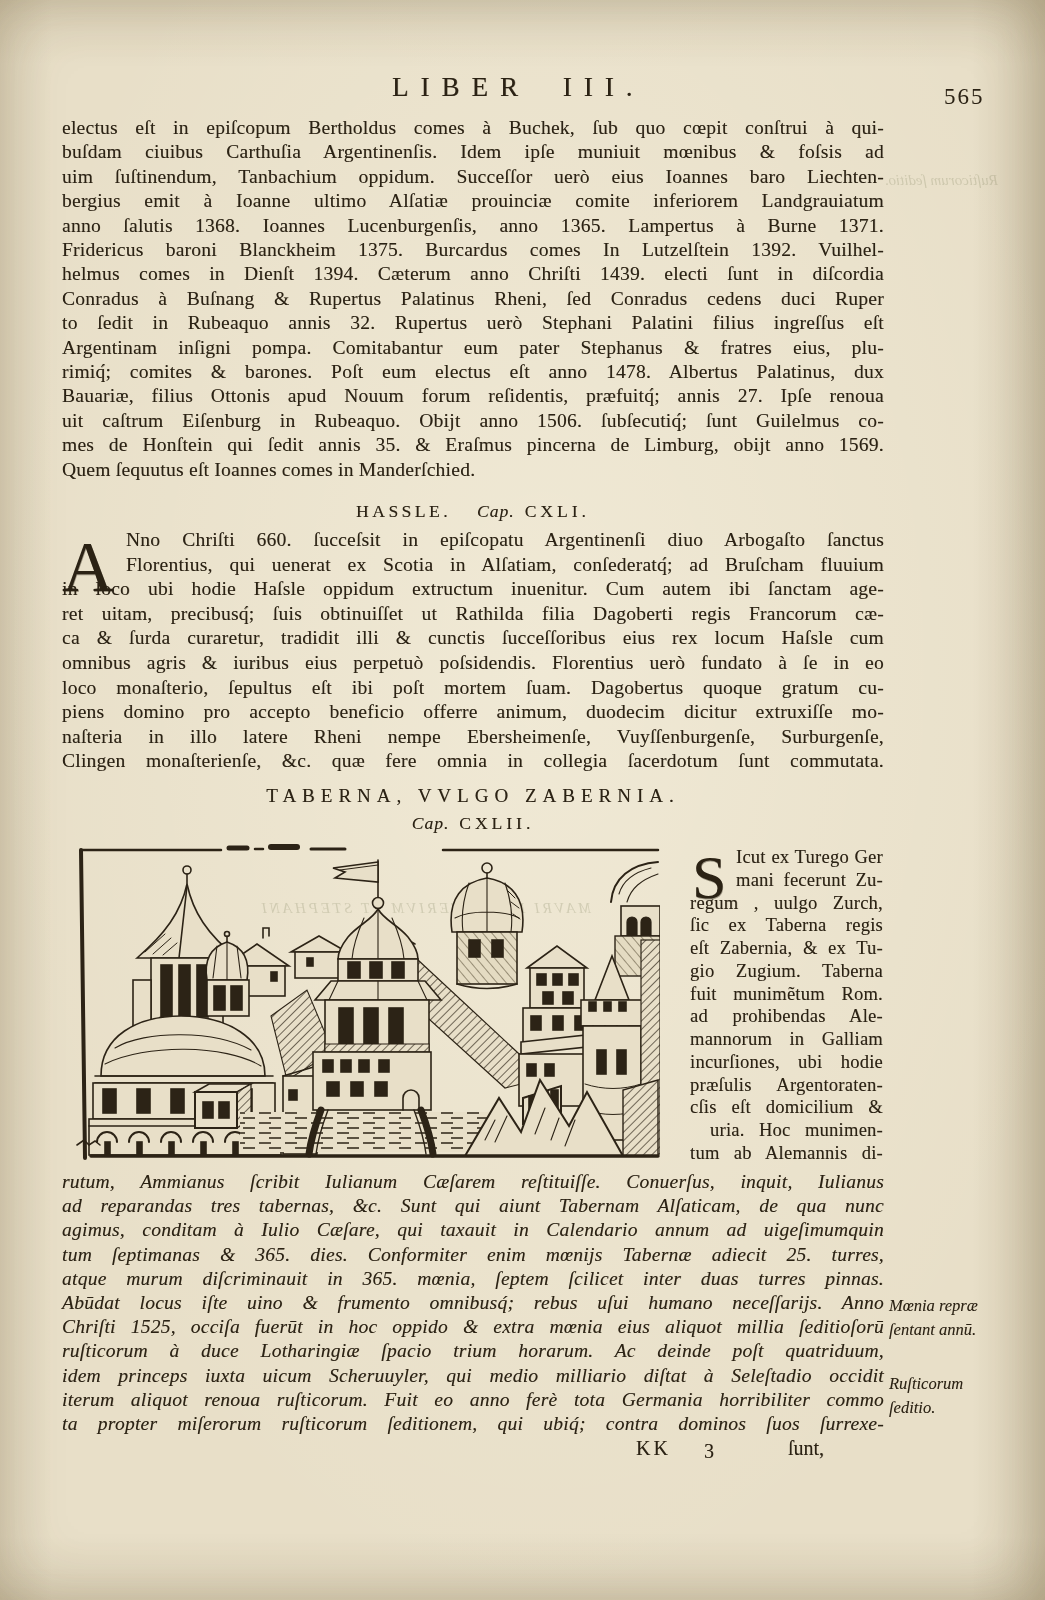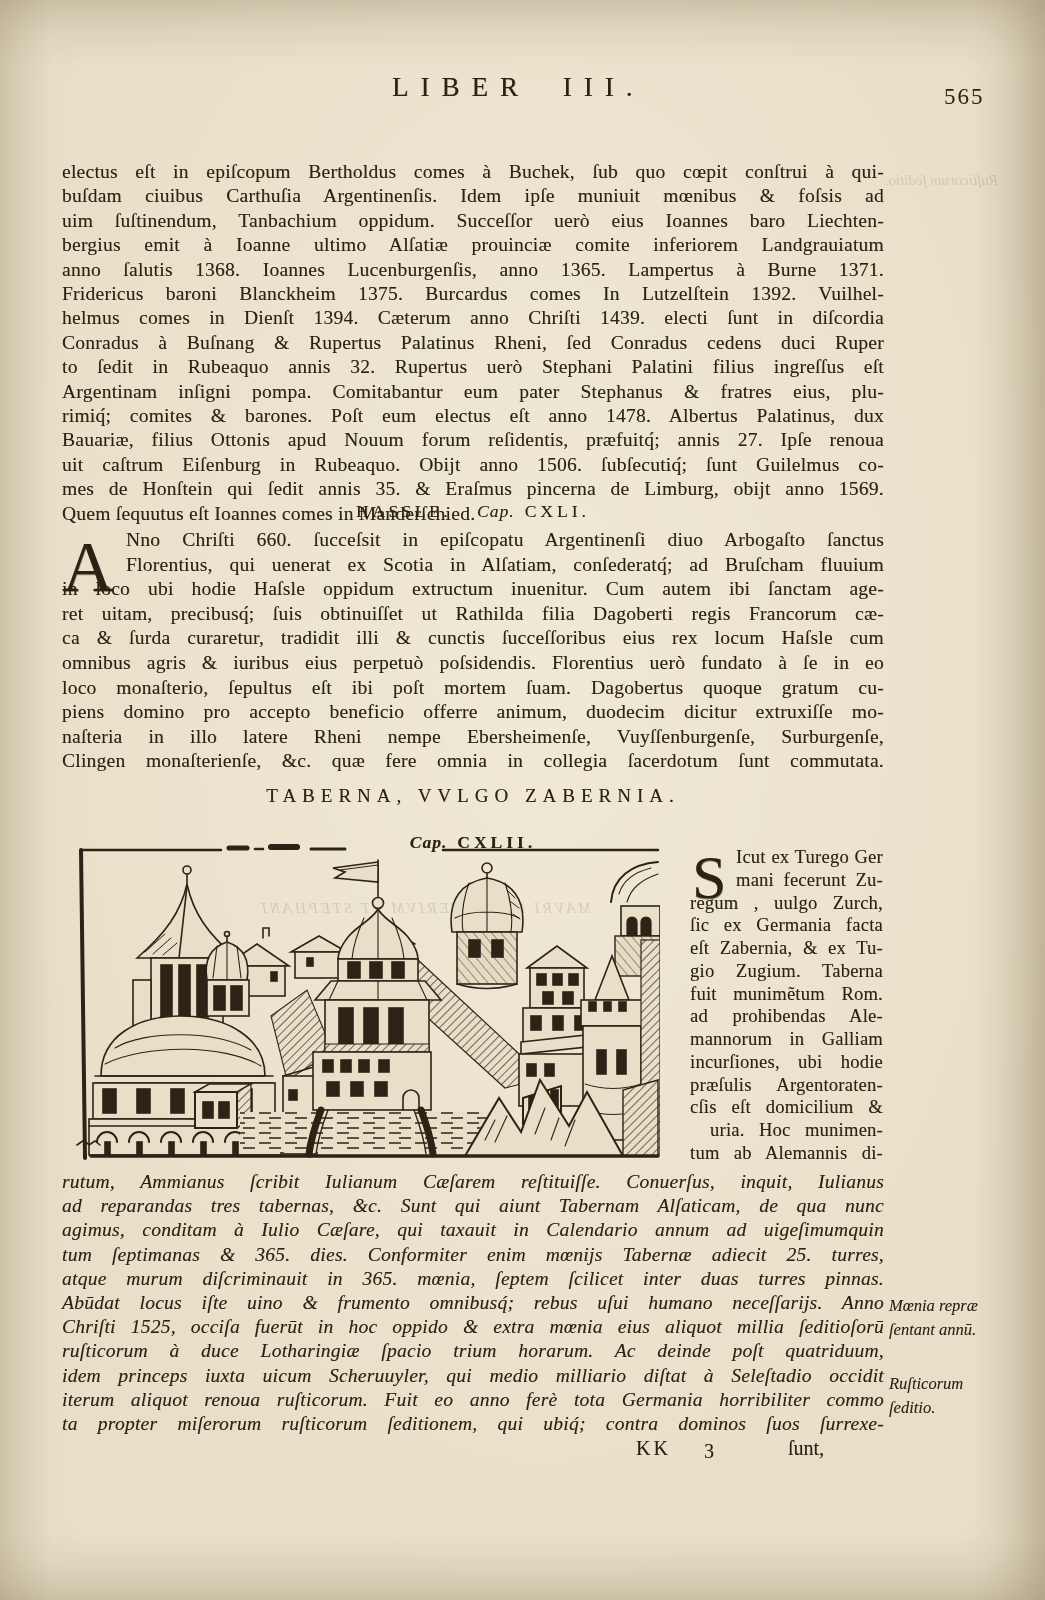--- a/index.html
+++ b/index.html
@@ -24,34 +24,34 @@
     font-size:27px;letter-spacing:12px;word-spacing:14px;
     text-shadow:0.4px 0.4px 0 rgba(43,34,20,0.45);
   }
   .page-number{
     position:absolute;left:944px;top:84px;z-index:2;font-size:23px;letter-spacing:2px;
   }
   .tb{position:absolute;left:62px;width:822px;z-index:2;
       font-size:19.5px;line-height:24.4px;letter-spacing:0.25px;
       text-shadow:0.3px 0.3px 0 rgba(43,34,20,0.35);}
   .tb .ln{text-align:justify;text-align-last:justify;}
-  #p1-lines{top:116px;margin-top:44px;}
+  #p1-lines{top:116px;}
   #p1-lines .ln:last-child{text-align-last:left;}
   #p2-lines{top:528px;line-height:24.6px;}
   #p2-lines .ln:nth-child(1),#p2-lines .ln:nth-child(2){padding-left:64px;}
   .dropcap{position:absolute;z-index:2;line-height:1;font-weight:normal;
       text-shadow:0.5px 0.5px 0 rgba(43,34,20,0.4);}
   #dropA{left:62px;top:531px;font-size:72px;}
   #dropS{left:692px;top:846px;font-size:62px;}
   .chap-head{position:absolute;left:62px;width:822px;text-align:center;z-index:2;
       font-size:17.5px;letter-spacing:3.5px;
       text-shadow:0.3px 0.3px 0 rgba(43,34,20,0.4);}
   #head1{top:501px;}
   #head2a{top:785px;font-size:19px;letter-spacing:6px;}
-  #head2b{top:832px;font-weight:bold;}
+  #head2b{top:813px;}
   .cap-label{font-style:italic;letter-spacing:1px;margin:0 10px 0 26px;}
   .cap-num{letter-spacing:4px;}
   #col-lines{left:690px;top:846px;width:193px;font-size:18.5px;line-height:22.75px;}
   #col-lines .ln:nth-child(1),#col-lines .ln:nth-child(2){padding-left:46px;}
   #col-lines .ln:nth-child(13){padding-left:20px;}
   #p3-lines{top:1170px;line-height:24.2px;font-style:italic;}
   .mnote{position:absolute;left:889px;width:152px;z-index:2;
       font-style:italic;font-size:16.5px;line-height:24px;
       text-shadow:0.2px 0.2px 0 rgba(43,34,20,0.3);}
   #mnote1{top:1294px;}
@@ -293,21 +293,21 @@
       <path d="M16,316 H583" stroke-width="3.5"></path>
       <path d="M2,305 l7,-5 5,5 6,-4 5,4" stroke-width="1.6"></path>
     </g>
   </svg>
 
   <div class="dropcap" id="dropS">S</div>
   <div class="tb" id="col-lines">
       <div class="ln">Icut ex Turego Ger</div>
       <div class="ln">mani fecerunt Zu-</div>
       <div class="ln">regum , uulgo Zurch,</div>
-      <div class="ln">ſic ex Germania facta</div>
+      <div class="ln">ſic ex Taberna regis</div>
       <div class="ln">eſt Zabernia, &amp; ex Tu-</div>
       <div class="ln">gio Zugium. Taberna</div>
       <div class="ln">fuit munimẽtum Rom.</div>
       <div class="ln">ad prohibendas Ale-</div>
       <div class="ln">mannorum in Galliam</div>
       <div class="ln">incurſiones, ubi hodie</div>
       <div class="ln">præſulis Argentoraten-</div>
       <div class="ln">cſis eſt domicilium &amp;</div>
       <div class="ln">uria. Hoc munimen-</div>
       <div class="ln">tum ab Alemannis di-</div>

